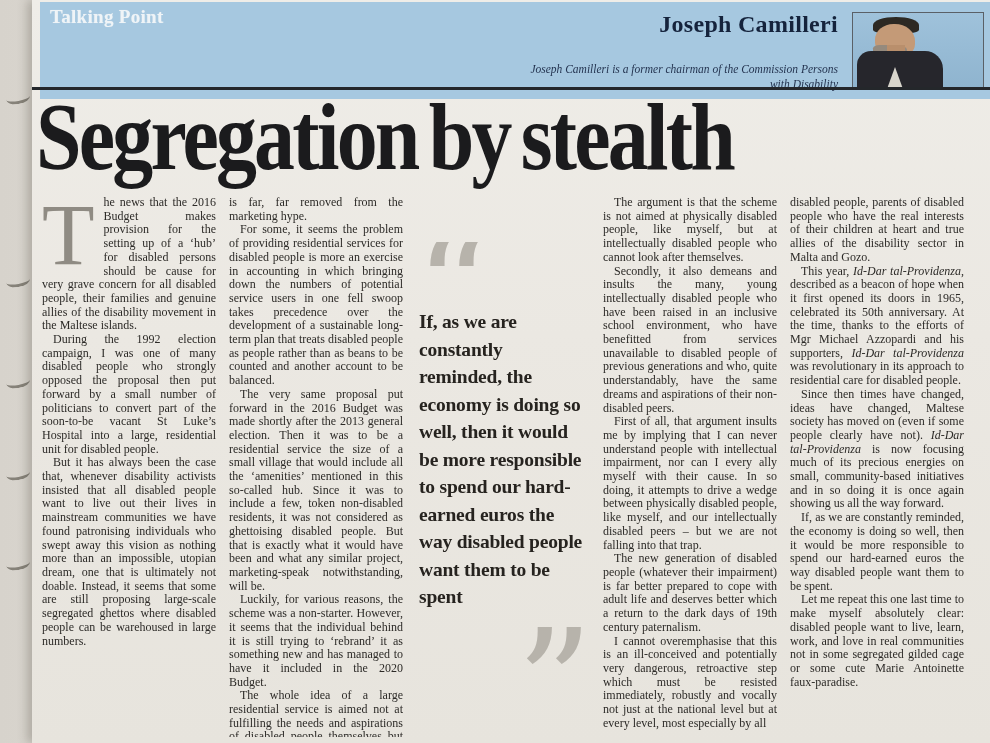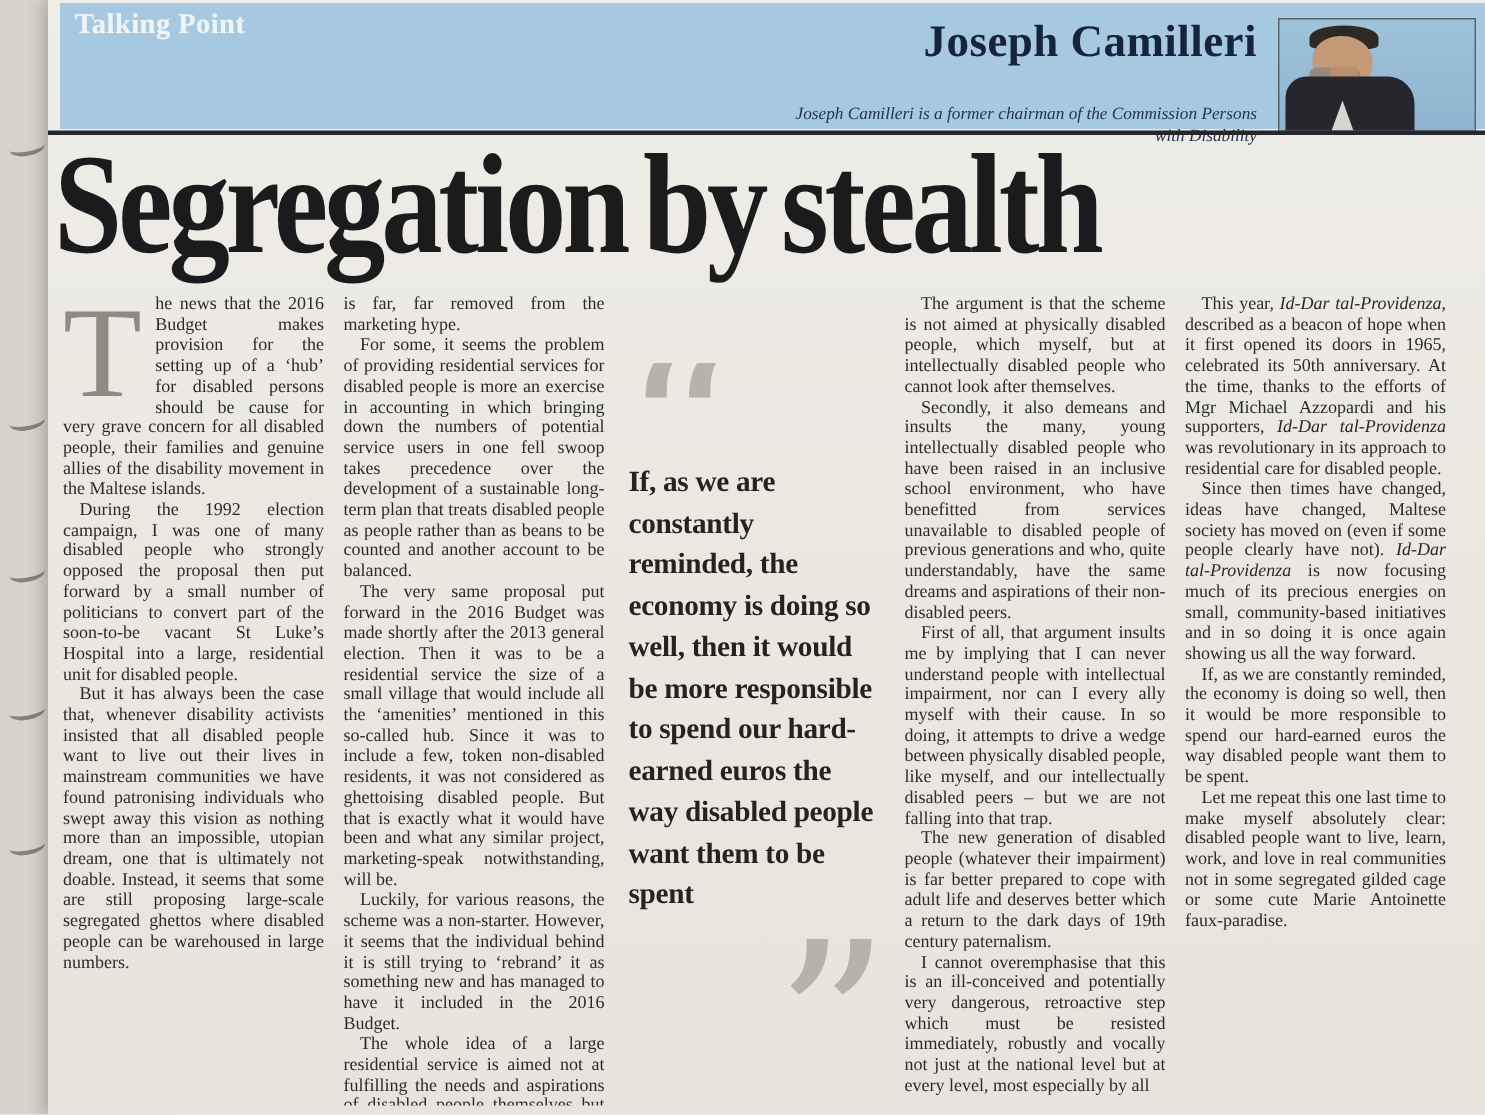--- a/index.html
+++ b/index.html
@@ -12,31 +12,31 @@
     position:absolute;left:32px;top:0;right:0;bottom:0;
     background:linear-gradient(180deg,#efede8 0%,#ebe8e2 45%,#e7e4dd 100%);
     box-shadow:-5px 0 9px rgba(60,55,45,.25);
   }
   .binding-mark{
     position:absolute;width:24px;height:9px;border-bottom:3px solid #6b675e;
     border-radius:50%;transform:rotate(-10deg);opacity:.75;left:6px;
   }
   
   .band{
-    position:absolute;left:40px;top:2px;right:0;height:84px;
+    position:absolute;left:40px;top:2px;right:0;height:97px;
     background:#a6c8e0;
   }
   .talking-point{
     position:absolute;left:10px;top:4px;font-size:19px;font-weight:bold;
     color:#eff4f7;letter-spacing:.3px;text-shadow:0 0 1px rgba(255,255,255,.4);
   }
   .author-block{
     position:absolute;right:152px;top:9px;width:330px;text-align:right;
   }
-  .author-name{font-size:30px;font-weight:bold;color:#15233c;letter-spacing:.3px;}
+  .author-name{font-size:24px;font-weight:bold;color:#15233c;letter-spacing:.3px;}
   .author-credit{
     margin-top:24px;font-style:italic;font-size:11.5px;line-height:1.32;
     color:#243450;
   }
   .author-photo{
     position:absolute;right:6px;top:10px;width:132px;height:76px;
     background:linear-gradient(180deg,#9fc2db 0%,#8fb4cf 100%);
     overflow:hidden;border:1px solid #5a6067;box-sizing:border-box;
   }
   .ph-suit{position:absolute;bottom:-2px;left:4px;width:86px;height:38px;background:#26262c;border-radius:14px 18px 0 0;}
@@ -120,38 +120,39 @@
   <div class="col">
     <p><span class="drop-cap">T</span><span>he news that the 2016 Budget makes provision for the setting up of a ‘hub’ for disabled persons should be cause for very grave concern for all disabled people, their families and genuine allies of the disability movement in the Maltese islands.</span></p>
     <p class="ind">During the 1992 election campaign, I was one of many disabled people who strongly opposed the proposal then put forward by a small number of politicians to convert part of the soon-to-be vacant St Luke’s Hospital into a large, residential unit for disabled people.</p>
     <p class="ind">But it has always been the case that, whenever disability activists insisted that all disabled people want to live out their lives in mainstream communities we have found patronising individuals who swept away this vision as nothing more than an impossible, utopian dream, one that is ultimately not doable. Instead, it seems that some are still proposing large-scale segregated ghettos where disabled people can be warehoused in large numbers.</p>
   </div>
 
   <div class="col">
     <p>is far, far removed from the marketing hype.</p>
     <p class="ind">For some, it seems the problem of providing residential services for disabled people is more an exercise in accounting in which bringing down the numbers of potential service users in one fell swoop takes precedence over the development of a sustainable long-term plan that treats disabled people as people rather than as beans to be counted and another account to be balanced.</p>
     <p class="ind">The very same proposal put forward in the 2016 Budget was made shortly after the 2013 general election. Then it was to be a residential service the size of a small village that would include all the ‘amenities’ mentioned in this so-called hub. Since it was to include a few, token non-disabled residents, it was not considered as ghettoising disabled people. But that is exactly what it would have been and what any similar project, marketing-speak notwithstanding, will be.</p>
-    <p class="ind">Luckily, for various reasons, the scheme was a non-starter. However, it seems that the individual behind it is still trying to ‘rebrand’ it as something new and has managed to have it included in the 2016 Budget.</p>
+    <p class="ind">Luckily, for various reasons, the scheme was a non-starter. However, it seems that the individual behind it is still trying to ‘rebrand’ it as something new and has managed to have it included in the 2020 Budget.</p>
     <p class="ind">The whole idea of a large residential service is aimed not at fulfilling the needs and aspirations of disabled people themselves but at their parents.</p>
   </div>
 
   <div class="col quote-col">
     <span class="open-quote">“</span>
     <div class="quote-text">If, as we are constantly reminded, the economy is doing so well, then it would be more responsible to spend our hard-earned euros the way disabled people want them to be spent</div>
     <span class="close-quote">”</span>
   </div>
 
   <div class="col">
-    <p class="ind">The argument is that the scheme is not aimed at physically disabled people, which myself, but at intellectually disabled people who cannot look after themselves.</p>
+    <p class="ind">The argument is that the scheme is not aimed at physically disabled people, like myself, but at intellectually disabled people who cannot look after themselves.</p>
     <p class="ind">Secondly, it also demeans and insults the many, young intellectually disabled people who have been raised in an inclusive school environment, who have benefitted from services unavailable to disabled people of previous generations and who, quite understandably, have the same dreams and aspirations of their non-disabled peers.</p>
     <p class="ind">First of all, that argument insults me by implying that I can never understand people with intellectual impairment, nor can I every ally myself with their cause. In so doing, it attempts to drive a wedge between physically disabled people, like myself, and our intellectually disabled peers – but we are not falling into that trap.</p>
     <p class="ind">The new generation of disabled people (whatever their impairment) is far better prepared to cope with adult life and deserves better which a return to the dark days of 19th century paternalism.</p>
     <p class="ind">I cannot overemphasise that this is an ill-conceived and potentially very dangerous, retroactive step which must be resisted immediately, robustly and vocally not just at the national level but at every level, most especially by all</p>
   </div>
 
   <div class="col">
+    <p>disabled people, parents of disabled people who have the real interests of their children at heart and true allies of the disability sector in Malta and Gozo.</p>
     <p class="ind">This year, <i>Id-Dar tal-Providenza</i>, described as a beacon of hope when it first opened its doors in 1965, celebrated its 50th anniversary. At the time, thanks to the efforts of Mgr Michael Azzopardi and his supporters, <i>Id-Dar tal-Providenza</i> was revolutionary in its approach to residential care for disabled people.</p>
     <p class="ind">Since then times have changed, ideas have changed, Maltese society has moved on (even if some people clearly have not). <i>Id-Dar tal-Providenza</i> is now focusing much of its precious energies on small, community-based initiatives and in so doing it is once again showing us all the way forward.</p>
     <p class="ind">If, as we are constantly reminded, the economy is doing so well, then it would be more responsible to spend our hard-earned euros the way disabled people want them to be spent.</p>
     <p class="ind">Let me repeat this one last time to make myself absolutely clear: disabled people want to live, learn, work, and love in real communities not in some segregated gilded cage or some cute Marie Antoinette faux-paradise.</p>
   </div>
 
 </div>
 
 </body></html>

